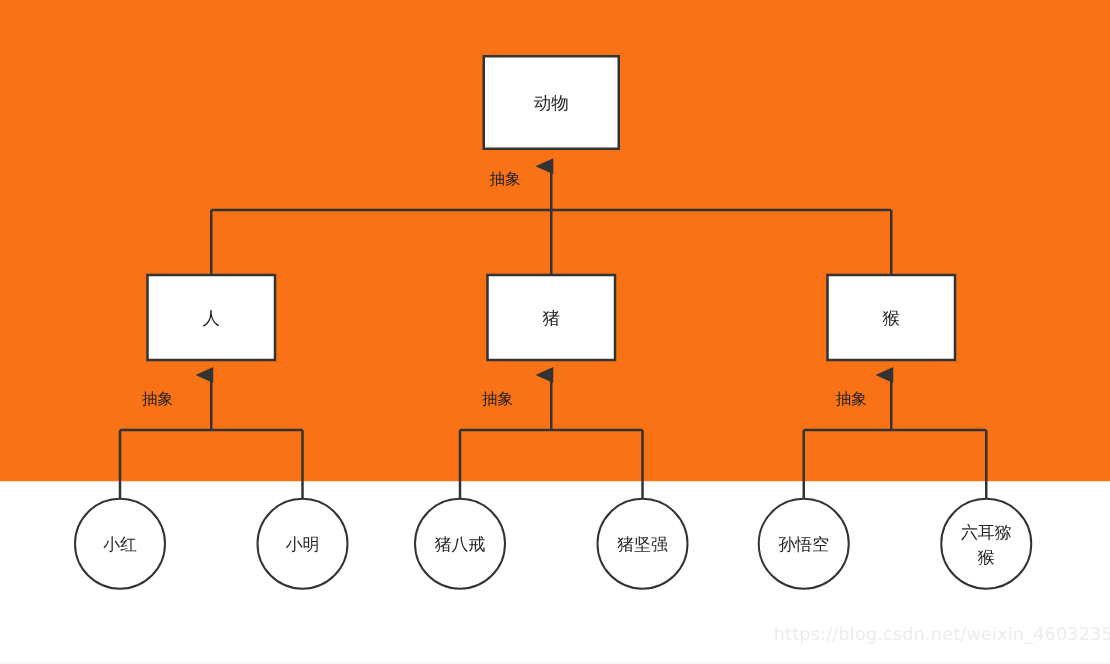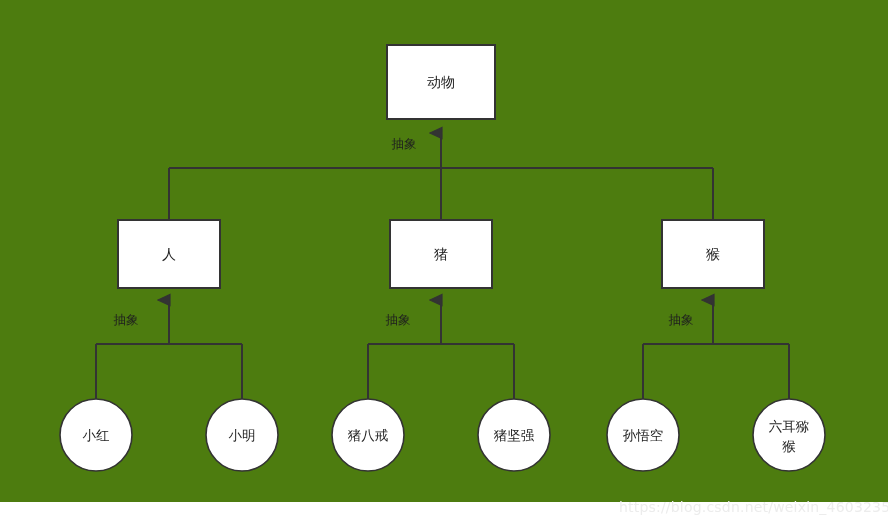--- a/index.html
+++ b/index.html
@@ -10,22 +10,22 @@
   body {
     width: 888px;
     height: 531px;
     font-family: "DejaVu Sans", "Liberation Sans", sans-serif;
     overflow: hidden;
     position: relative;
   }
   #diagram-root {
     position: relative;
     width: 888px;
-    height: 502px;
-    background: #4d7c0f;
+    height: 385px;
+    background: #f97316;
   }
   svg#uml-canvas {
     position: absolute;
     top: 0;
     left: 0;
     width: 888px;
     height: 531px;
     display: block;
   }
   .shape-stroke {

